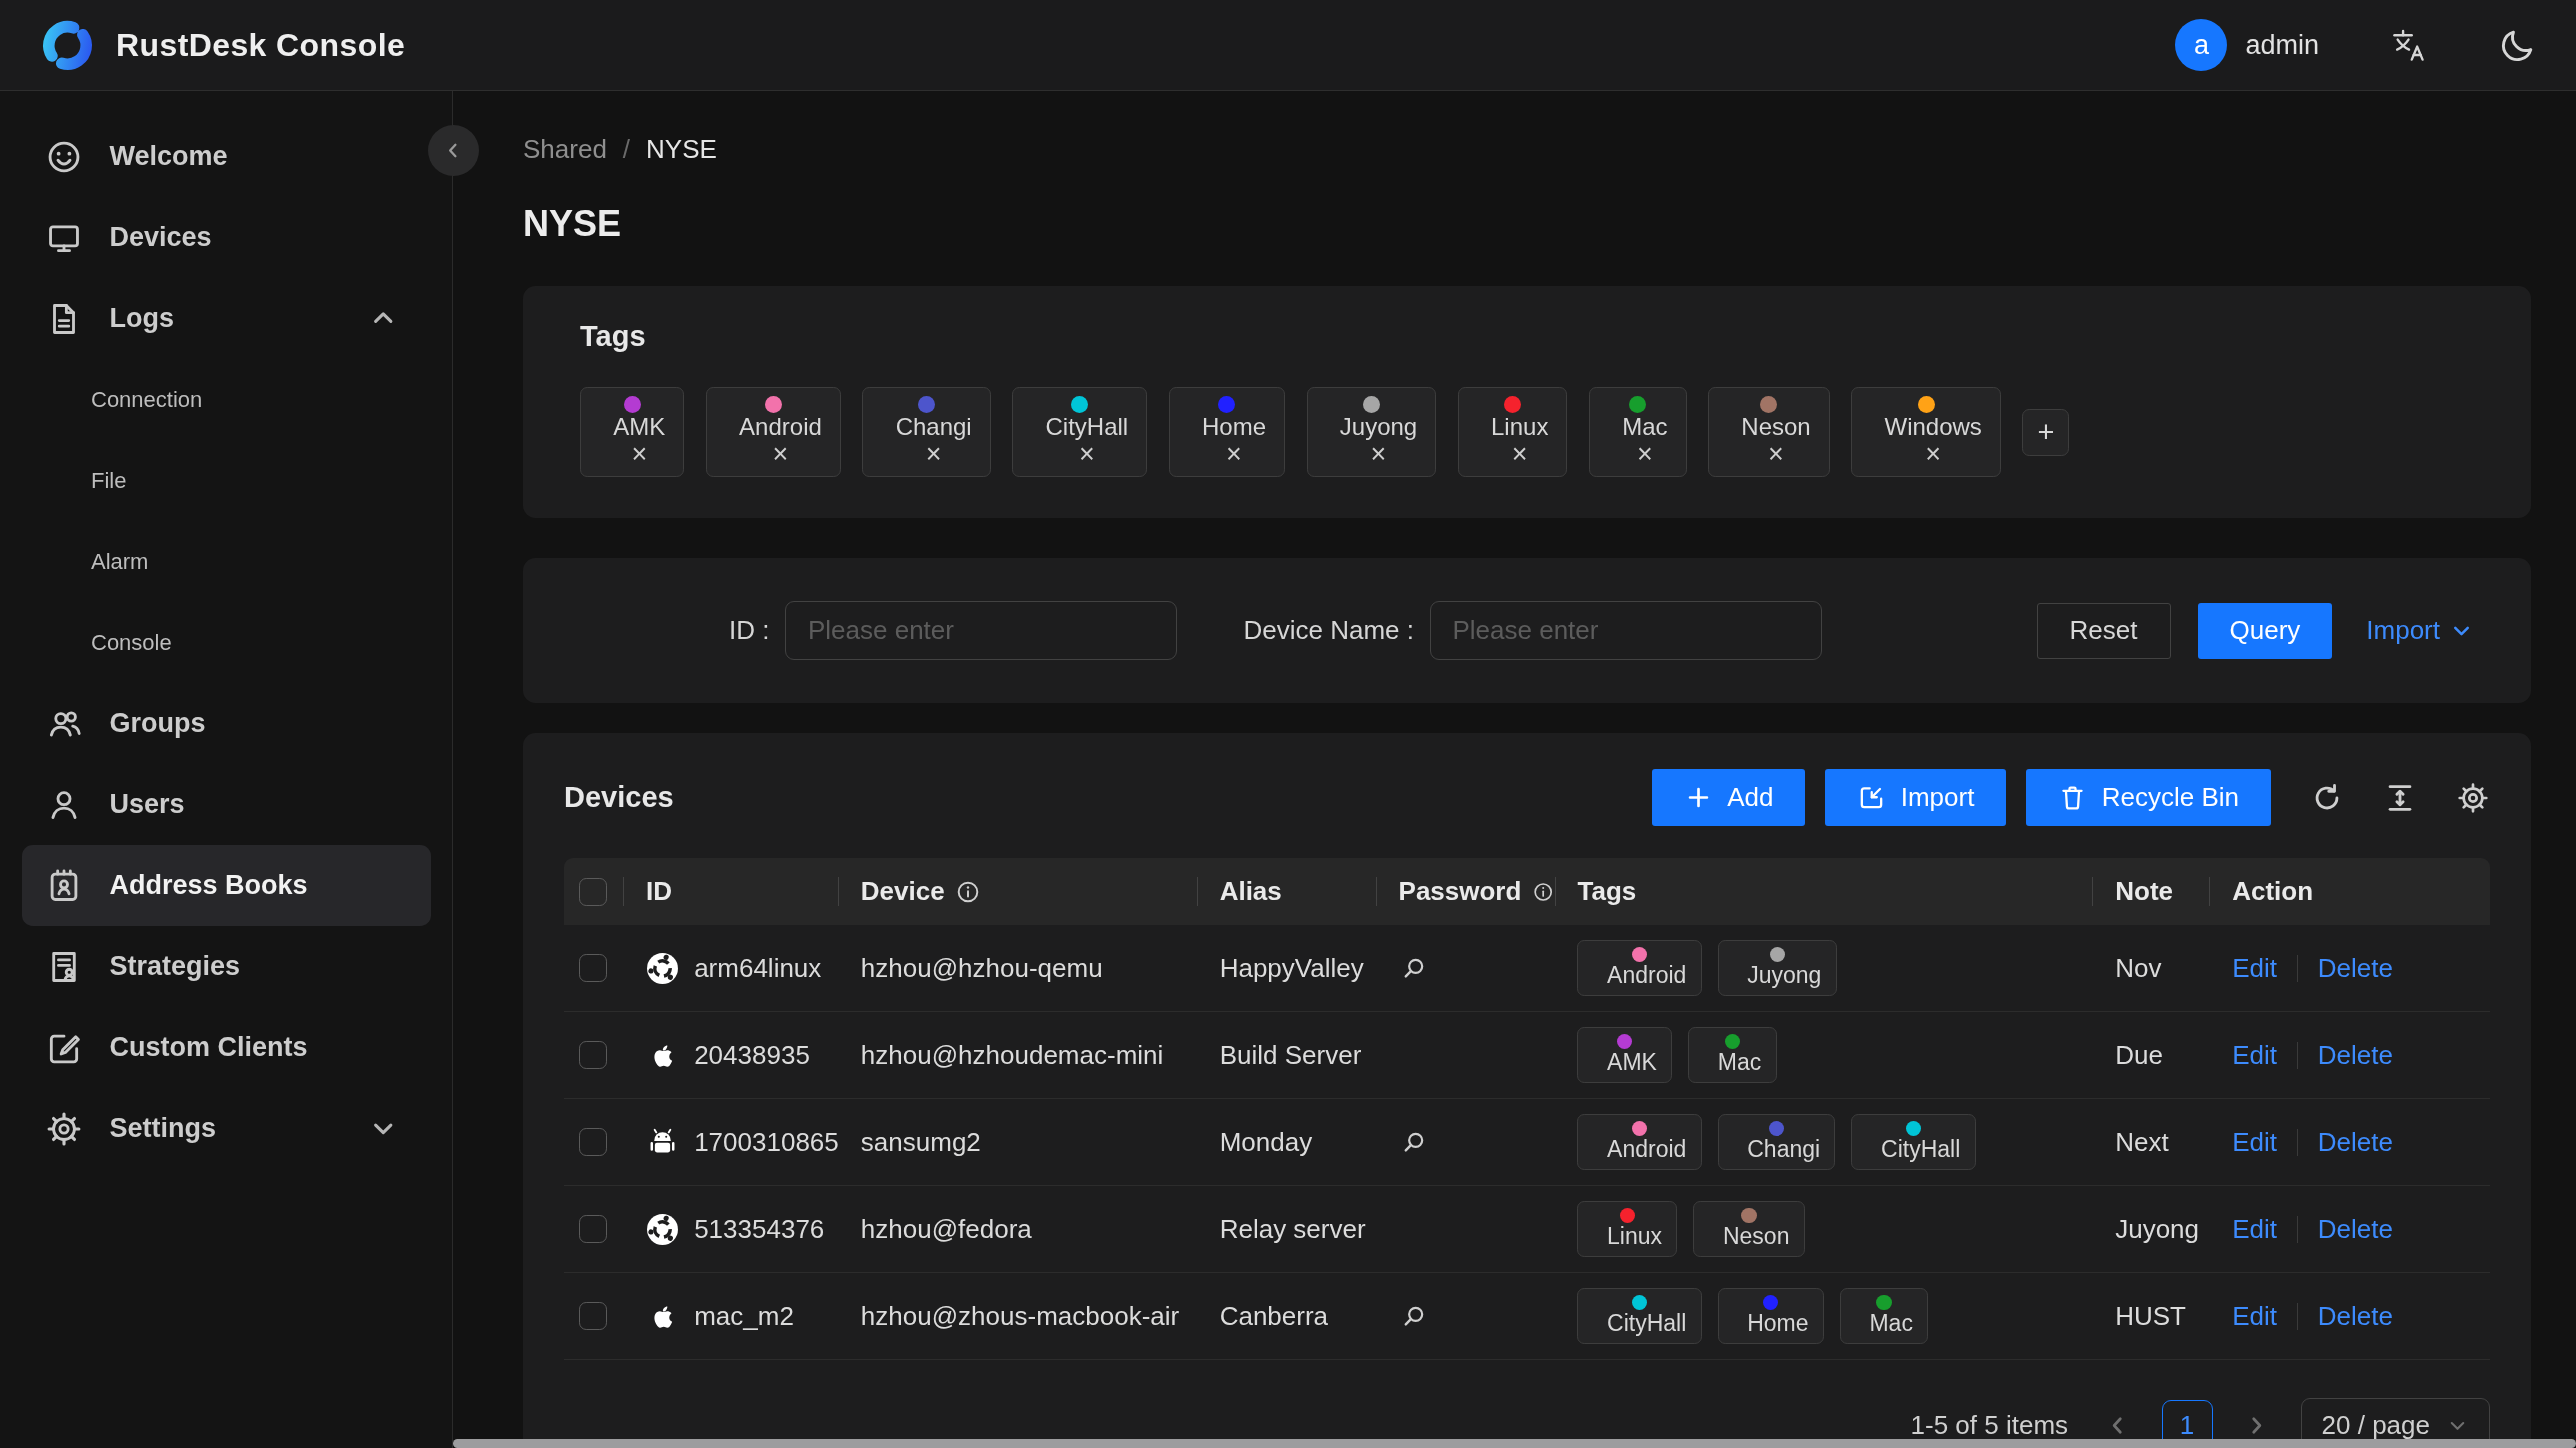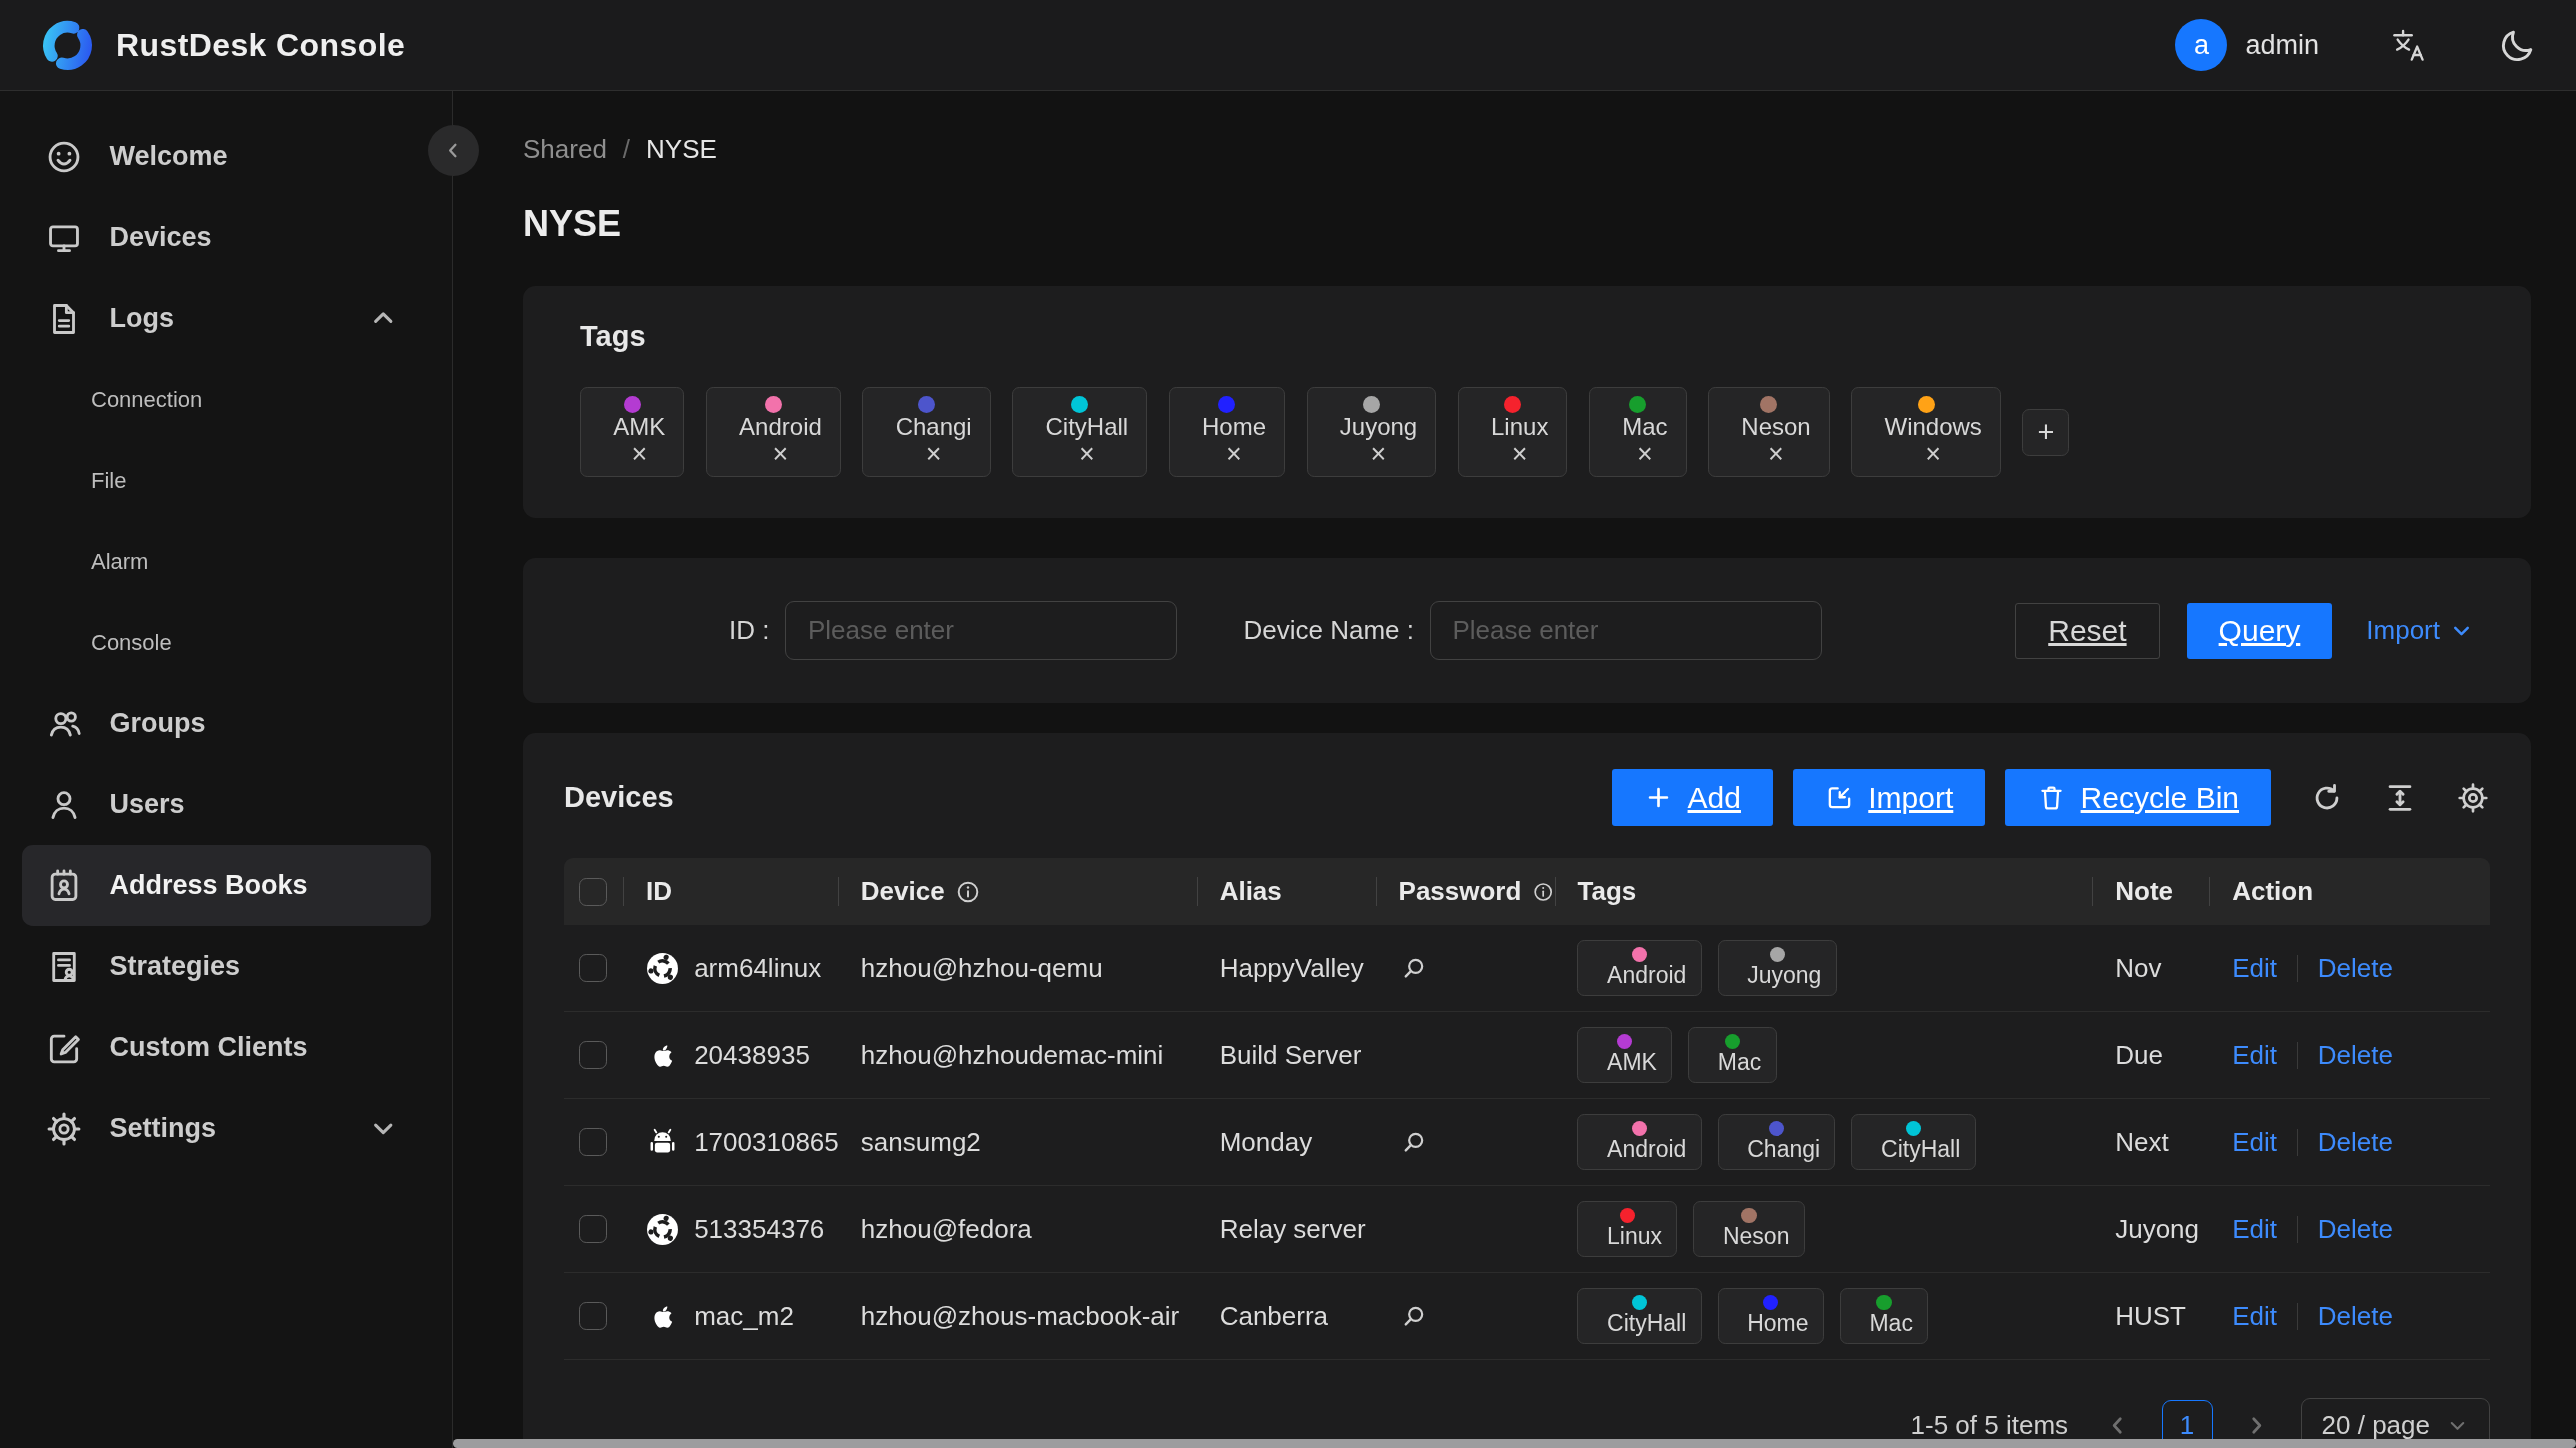--- a/index.html
+++ b/index.html
@@ -60,22 +60,22 @@
   .tag-add-btn { width:47px; height:47px; border:0.9px solid #3d3d3d; background:#252526; border-radius:7.2px;
                  color:#d8d8d8; font-size:29px; display:flex; align-items:center; justify-content:center; cursor:pointer; }
 
   
   .filter-card { margin-top:40px; padding:43px 57px; display:flex; align-items:center; }
   .f-label { font-size:26px; color:#d6d6d6; }
   .f-input { width:392px; height:59px; border:1.3px solid #424242; border-radius:9px; background:transparent;
              margin-left:16px; padding:0 21.5px; font-size:26px; color:#e0e0e0; outline:none;
              font-family:"Liberation Sans","DejaVu Sans",sans-serif; }
   .f-input::placeholder { color:#5c5c5c; }
-  .btn { height:56px; border-radius:3px; font-size:30px; display:inline-flex; align-items:center;
-         justify-content:center; cursor:pointer; border:none; font-family:inherit;text-decoration:underline; }
+  .btn { height:56px; border-radius:3px; font-size:26px; display:inline-flex; align-items:center;
+         justify-content:center; cursor:pointer; border:none; font-family:inherit; }
   .btn-ghost { background:transparent; border:1.3px solid #424242; color:#d8d8d8; padding:0 32px; }
   .btn-primary { background:#1677ff; color:#fff; padding:0 32px; }
   .expand-link { display:flex; align-items:center; color:#3d8bfd; font-size:26px; margin-left:34px; cursor:pointer; }
   .expand-link svg { width:25px; height:25px; margin-left:9px; }
 
   
   .devices-card { margin-top:30px; padding:36px 41px 32px 41px; }
   .devices-head { display:flex; align-items:center; }
   .dev-buttons { margin-left:auto; display:flex; align-items:center; }
   .btn-icon { width:29px; height:29px; margin-right:14.3px; }

